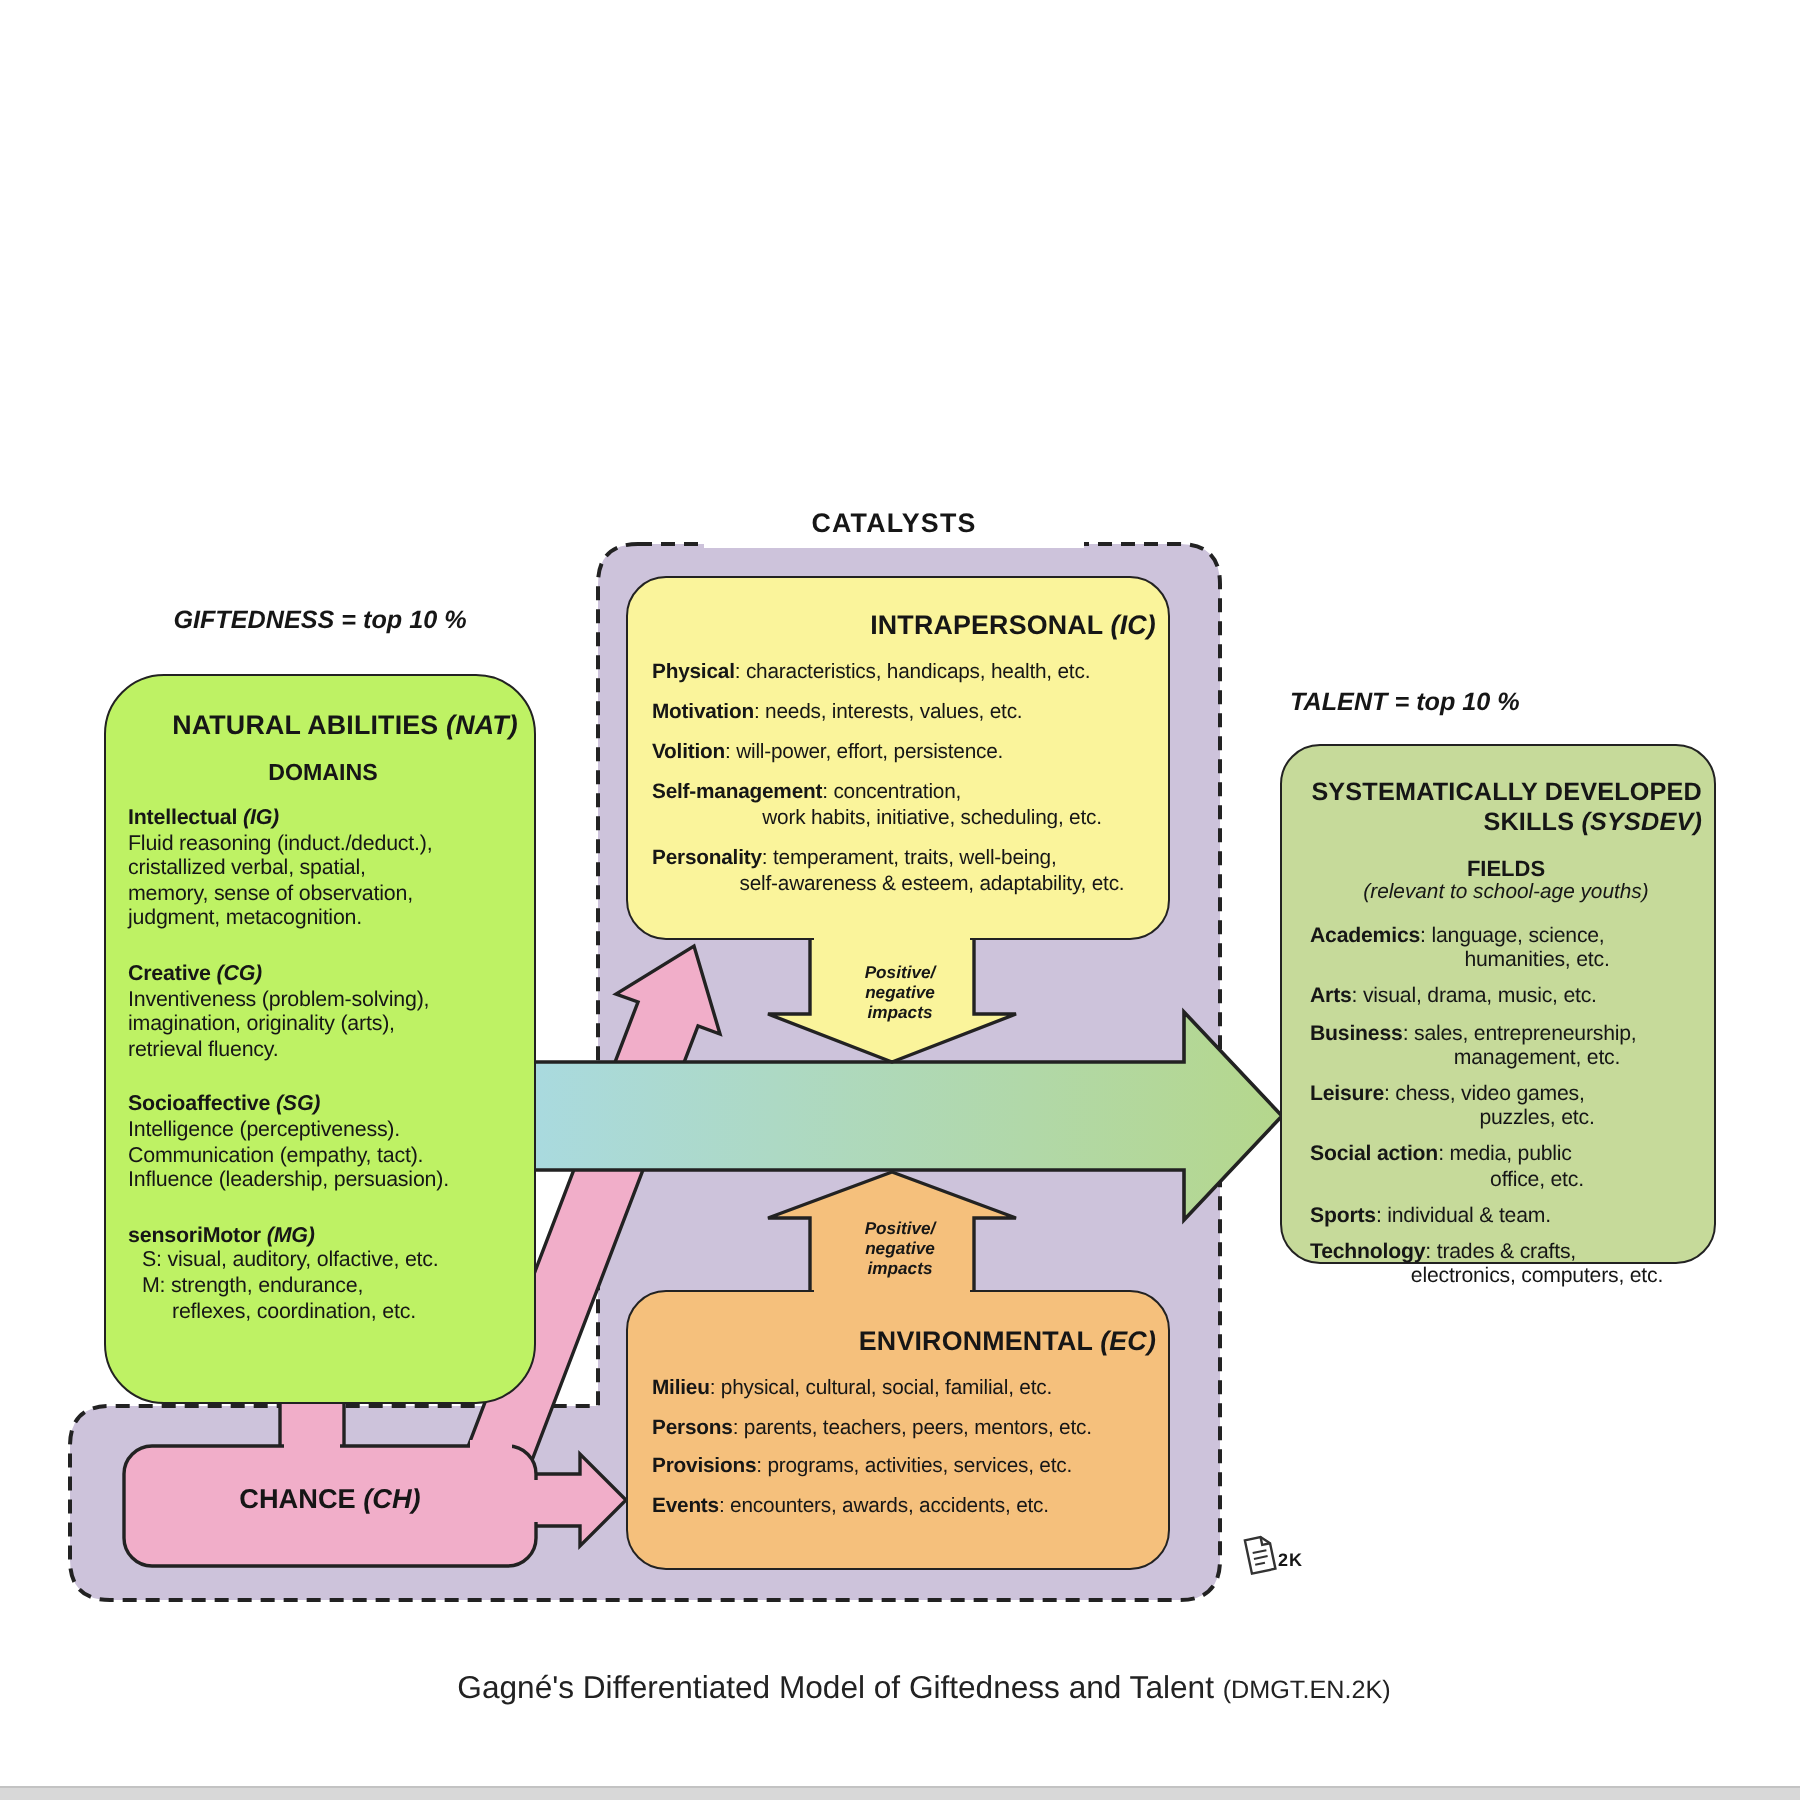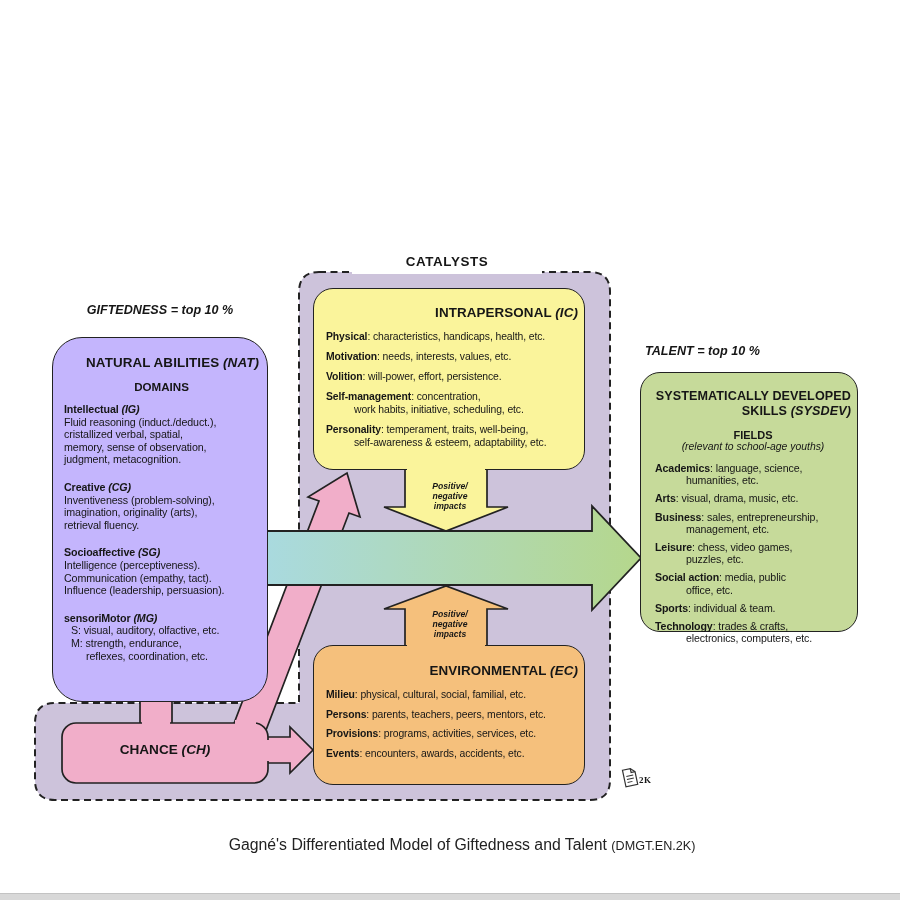--- a/index.html
+++ b/index.html
@@ -7,31 +7,31 @@
   .stage{position:relative;width:900px;height:900px;overflow:hidden;background:#fff;}
   svg.layer{position:absolute;left:0;top:0;z-index:1;}
   .box{position:absolute;box-sizing:border-box;border:1.7px solid #222;border-radius:20px;z-index:2;}
   .patch{position:absolute;z-index:3;}
   .txt{position:absolute;z-index:4;}
   .btitle{font-size:13.4px;font-weight:bold;text-align:right;letter-spacing:.1px;line-height:17px;}
   .ci{font-style:italic;}
   .b{font-weight:bold;}
   .nowrap{white-space:nowrap;}
   
-  #nat{left:52px;top:337px;width:216px;height:365px;background:#c4b5fd;padding:16px 8px 0 11px;border-radius:30px;}
+  #nat{left:52px;top:337px;width:216px;height:365px;background:#bef264;padding:16px 8px 0 11px;border-radius:30px;}
   .domains{font-size:11.6px;font-weight:bold;text-align:center;margin:9px 0 10px;}
   .sec{font-size:10.7px;line-height:12.6px;letter-spacing:-.1px;margin-bottom:15px;}
   .slabel{font-weight:bold;}
   .ind1{padding-left:7px;}
   .ind2{padding-left:22px;}
   
   #ic{left:313px;top:288px;width:272px;height:182px;background:#FAF49B;padding:15px 6px 0 12px;}
   #ic .btitle{margin-bottom:9px;}
   .item{font-size:10.4px;line-height:13px;letter-spacing:-.1px;margin-bottom:7px;}
-  .cont{padding-left:28px;}
+  .cont{padding-left:28px;text-align:center;}
   
   #ec{left:313px;top:645px;width:272px;height:140px;background:#F5C07C;padding:16px 6px 0 12px;}
   #ec .btitle{margin-bottom:9px;}
   #ec .item{margin-bottom:6.5px;}
   
   #sys{left:640px;top:372px;width:218px;height:260px;background:#C6DA9A;padding:16px 6px 0 14px;}
   #sys .btitle{font-size:12.6px;line-height:15px;}
   .fields{font-size:11px;font-weight:bold;text-align:center;margin-top:10px;}
   .fnote{font-size:10.4px;font-style:italic;text-align:center;margin-bottom:10px;}
   #sys .item{font-size:10.6px;line-height:12.2px;margin-bottom:6px;}
@@ -43,21 +43,21 @@
   #chance-label{left:70px;top:742px;width:190px;text-align:center;font-weight:bold;font-size:13.6px;z-index:4;}
   #process{left:295px;top:541px;width:305px;text-align:center;z-index:4;}
   #process .l1{font-size:14.2px;font-weight:bold;letter-spacing:.2px;line-height:18px;}
   #process .l2{font-size:13.2px;font-weight:bold;line-height:17px;}
   .impacts{width:90px;text-align:center;font-size:8.6px;font-style:italic;font-weight:bold;line-height:10px;z-index:4;}
   #imp1{left:405px;top:481px;}
   #imp2{left:405px;top:609px;}
   #caption{left:12px;top:836px;width:900px;text-align:center;font-size:15.8px;color:#222;}
   #caption .cap-code{font-size:12.6px;}
   #badge{left:619px;top:765px;z-index:4;display:flex;align-items:center;}
-  #badge .bdg-txt{font-size:9px;font-weight:bold;letter-spacing:.5px;margin-left:-2px;margin-top:6px;font-family:Liberation Serif, serif;}
+  #badge .bdg-txt{font-size:9px;font-weight:bold;letter-spacing:.5px;margin-left:-2px;margin-top:6px;}
   #patch-ic{left:407px;top:466px;width:78px;height:9px;background:#FAF49B;}
   #patch-ec{left:407px;top:641px;width:78px;height:9px;background:#F5C07C;}
   #bottombar{position:absolute;left:0;top:893px;width:900px;height:7px;background:#d8d8d8;border-top:1px solid #c3c3c3;z-index:5;}
 </style>
 </head>
 <body>
 
 <div class="stage">
 
   <svg class="layer" width="900" height="900" viewBox="0 0 900 900">

